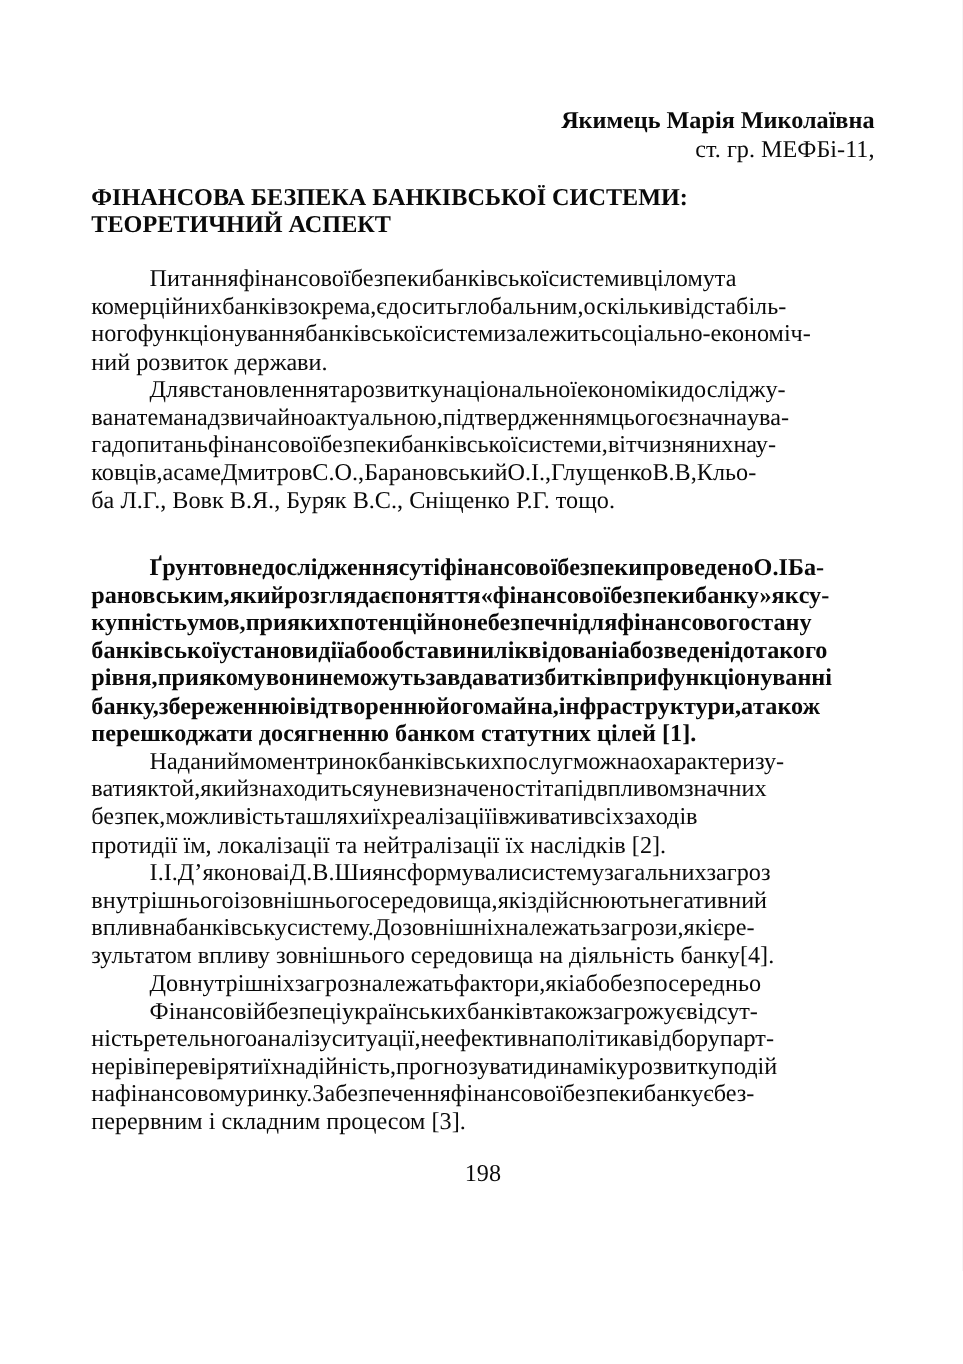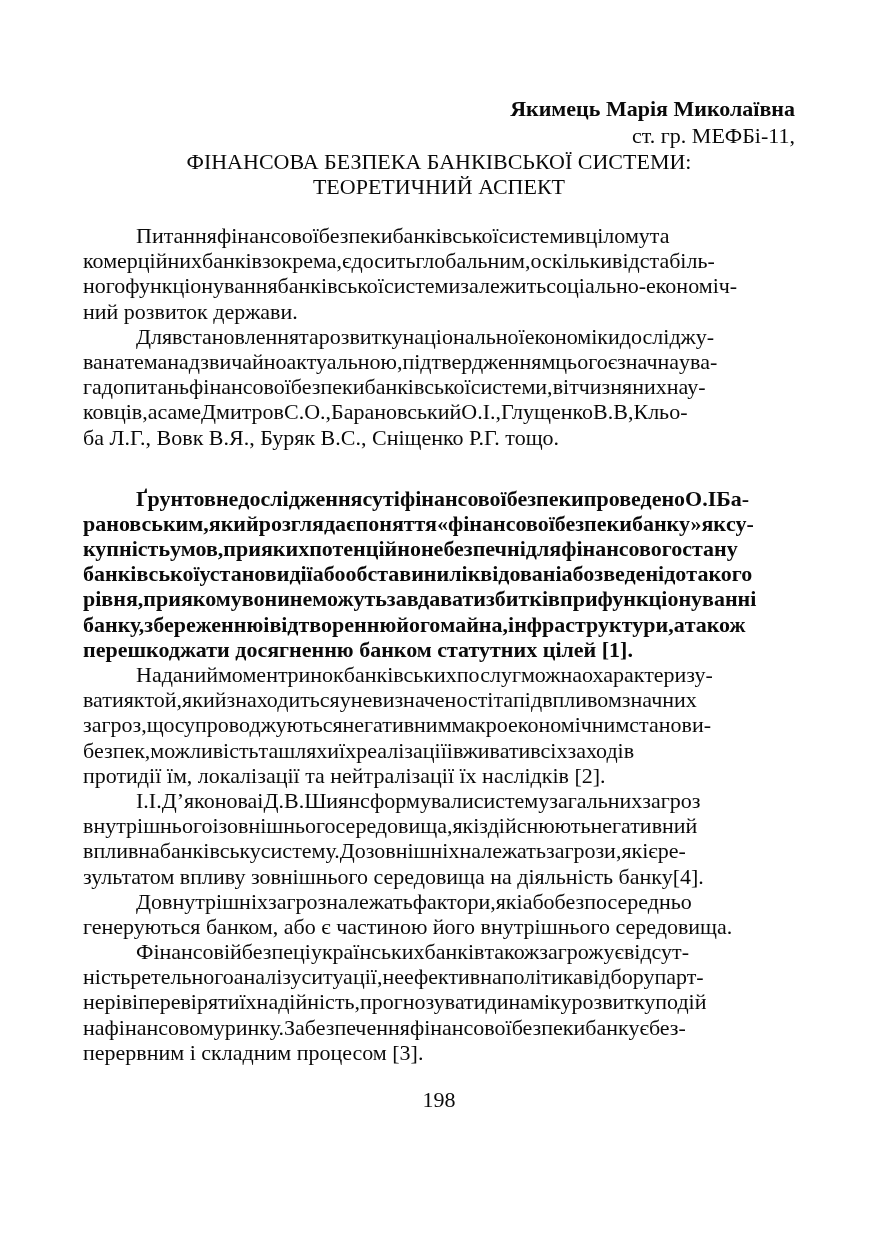--- a/index.html
+++ b/index.html
@@ -18,22 +18,23 @@
     position:absolute;
     left:83px;top:95px;
     width:712px;
   }
   
   .byline{text-align:right;line-height:27px;}
   .byline .author{font-weight:bold;}
   .byline .sup{font-style:italic;}
   
   .title{
-    text-align:center;
-    font-weight:normal;
+    margin-top:17px;
+    text-align:left;
+    font-weight:bold;
     line-height:25px;
   }
   
   .bodytext{margin-top:24px;}
   .para{font-weight:normal;}
   .para.bold{font-weight:bold;margin-top:36px;}
   .line{height:25.2px;line-height:25.2px;white-space:nowrap;}
   .line.fill{display:flex;}
   .line.indent{padding-left:53px;}
   .line .w{flex:0 0 auto;}
@@ -230,28 +231,20 @@
             <span class="w">який</span>
             <span class="w">знаходиться</span>
             <span class="w">у</span>
             <span class="w">невизначеності</span>
             <span class="w">та</span>
             <span class="w">під</span>
             <span class="w">впливом</span>
             <span class="w">значних</span>
           </div>
           <div class="line fill">
-            <span class="w">загроз,</span>
-            <span class="w">що</span>
-            <span class="w">супроводжуються</span>
-            <span class="w">негативним</span>
-            <span class="w">макроекономічним</span>
-            <span class="w">станови-</span>
-          </div>
-          <div class="line fill">
             <span class="w">безпек,</span>
             <span class="w">можливість</span>
             <span class="w">та</span>
             <span class="w">шляхи</span>
             <span class="w">їх</span>
             <span class="w">реалізації</span>
             <span class="w">і</span>
             <span class="w">вживати</span>
             <span class="w">всіх</span>
             <span class="w">заходів</span>
@@ -298,21 +291,20 @@
           <div class="line fill indent">
             <span class="w">До</span>
             <span class="w">внутрішніх</span>
             <span class="w">загроз</span>
             <span class="w">належать</span>
             <span class="w">фактори,</span>
             <span class="w">які</span>
             <span class="w">або</span>
             <span class="w">безпосередньо</span>
           </div>
-          <div class="line last"><span>генеруються банком, або є частиною його внутрішнього середовища.</span></div>
         </div>
         <div class="para">
           <div class="line fill indent">
             <span class="w">Фінансовій</span>
             <span class="w">безпеці</span>
             <span class="w">українських</span>
             <span class="w">банків</span>
             <span class="w">також</span>
             <span class="w">загрожує</span>
             <span class="w">відсут-</span>

